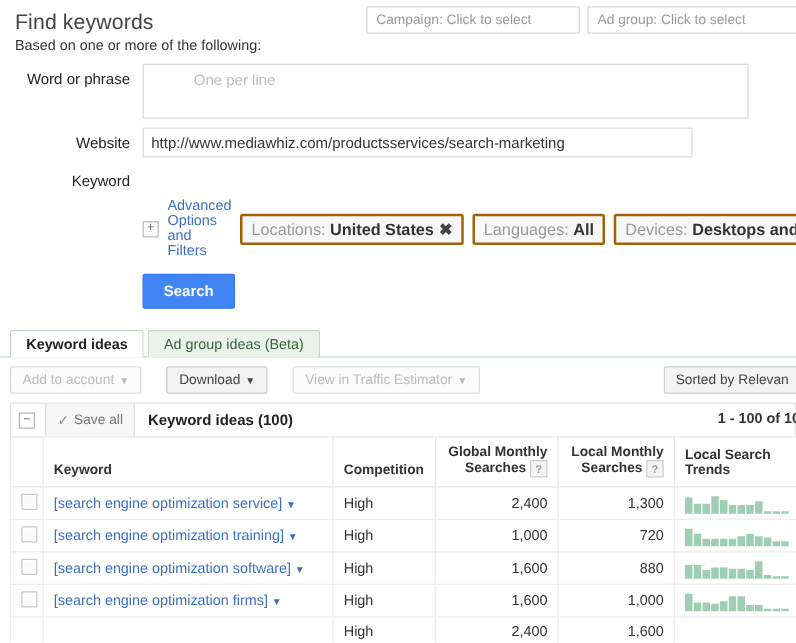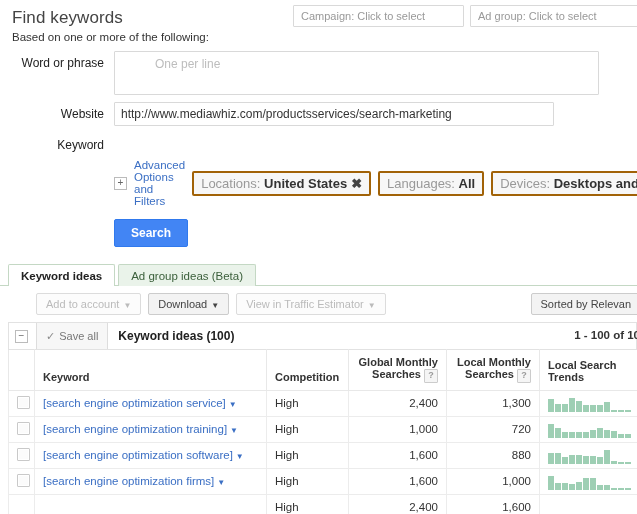--- a/index.html
+++ b/index.html
@@ -166,23 +166,22 @@
     cursor: pointer;
   }
   .tab.active { background: #fff; color: #222; font-weight: bold; }
   .tab.inactive { background: #eaf3ea; color: #3c603c; }
 
   
   .toolbar {
     display: flex;
     align-items: flex-end;
     padding: 7px 8px 7px 8px;
-    gap: 7px;
+    gap: 20px;
     position: relative;
-    margin-left: 28px;
   }
   .tb-btn {
     border: 1px solid #dcdcdc;
     background: #f8f8f8;
     border-radius: 2px;
     font-size: 11px;
     padding: 4px 9px;
     color: #777;
     white-space: nowrap;
     cursor: pointer;

